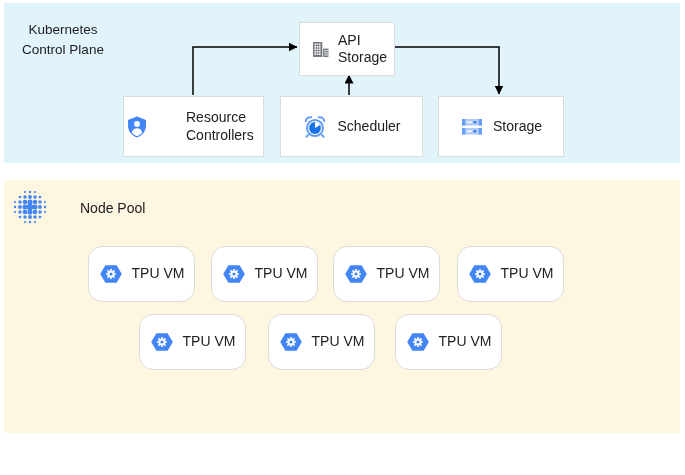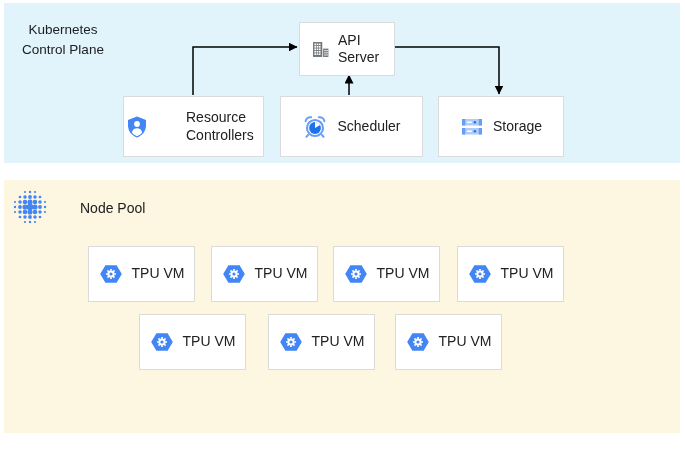--- a/index.html
+++ b/index.html
@@ -18,21 +18,21 @@
     font-size:13.5px;line-height:1.5;color:var(--text);}
   .node-box{position:absolute;background:#fff;border:1px solid var(--box-border);
     display:flex;align-items:center;justify-content:center;gap:9px;font-size:14px;}
   .node-box .box-label{line-height:1.25;}
   #box-api{left:299px;top:22px;width:94px;height:52px;gap:7px;}
   #box-api .box-label{width:46px;}
   #box-rc{left:123px;top:96px;width:139px;height:59px;}
   #box-rc .box-label{width:76px;margin-left:28px;}
   #box-sched{left:280px;top:96px;width:141px;height:59px;}
   #box-storage{left:438px;top:96px;width:124px;height:59px;}
-  .tpu-box{width:105px;height:54px;}
+  .tpu-box{width:105px;height:54px;border-radius:14px;}
   #tpu-1{left:88px;top:246px;} #tpu-2{left:211px;top:246px;}
   #tpu-3{left:333px;top:246px;} #tpu-4{left:457px;top:246px;}
   #tpu-5{left:139px;top:314px;} #tpu-6{left:268px;top:314px;}
   #tpu-7{left:395px;top:314px;}
   .np-icon{position:absolute;left:12px;top:189px;width:36px;height:36px;}
   .np-label{position:absolute;left:80px;top:200px;font-size:14px;}
   .caption{position:absolute;left:8px;top:446px;font-size:13.5px;}
   .icon{display:inline-flex;flex:0 0 auto;}
   svg{display:block;}
   .arrows{position:absolute;left:0;top:0;pointer-events:none;}
@@ -105,21 +105,21 @@
             <rect x="10.2" y="16.4" width="1.9" height="1.9"></rect>
           <rect x="16.4" y="12.5" width="1.5" height="1.5"></rect>
             <rect x="18.7" y="12.5" width="1.5" height="1.5"></rect>
           <rect x="16.4" y="15.0" width="1.5" height="1.5"></rect>
             <rect x="18.7" y="15.0" width="1.5" height="1.5"></rect>
           <rect x="16.4" y="17.5" width="1.5" height="1.5"></rect>
             <rect x="18.7" y="17.5" width="1.5" height="1.5"></rect>
         </g>
       </svg>
     </span>
-    <span class="box-label">API Server</span>
+    <span class="box-label">API Storage</span>
   </div>
 
   <div class="node-box" id="box-rc">
     <span class="icon">
       <svg width="24" height="24" viewBox="0 0 24 24">
         <path class="ic-blue" d="M12 1.5 L21 5 V10.5 C21 16.2 17.3 20.6 12 22.5 C6.7 20.6 3 16.2 3 10.5 V5 Z"></path>
         <circle class="ic-white" cx="12" cy="9" r="2.9"></circle>
         <path class="ic-white" d="M6.8 17.6 C7.4 14.6 9.4 13.2 12 13.2 C14.6 13.2 16.6 14.6 17.2 17.6 C15.8 19.4 14 20.6 12 21.3 C10 20.6 8.2 19.4 6.8 17.6 Z"></path>
       </svg>
     </span>

